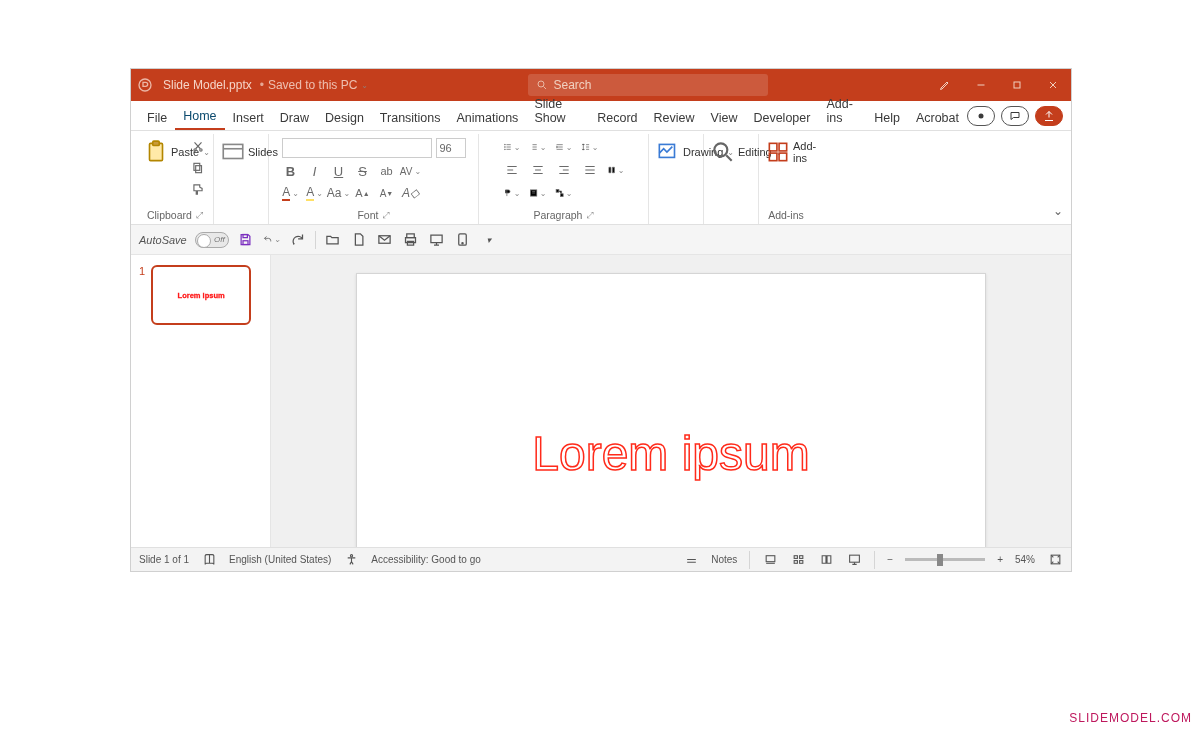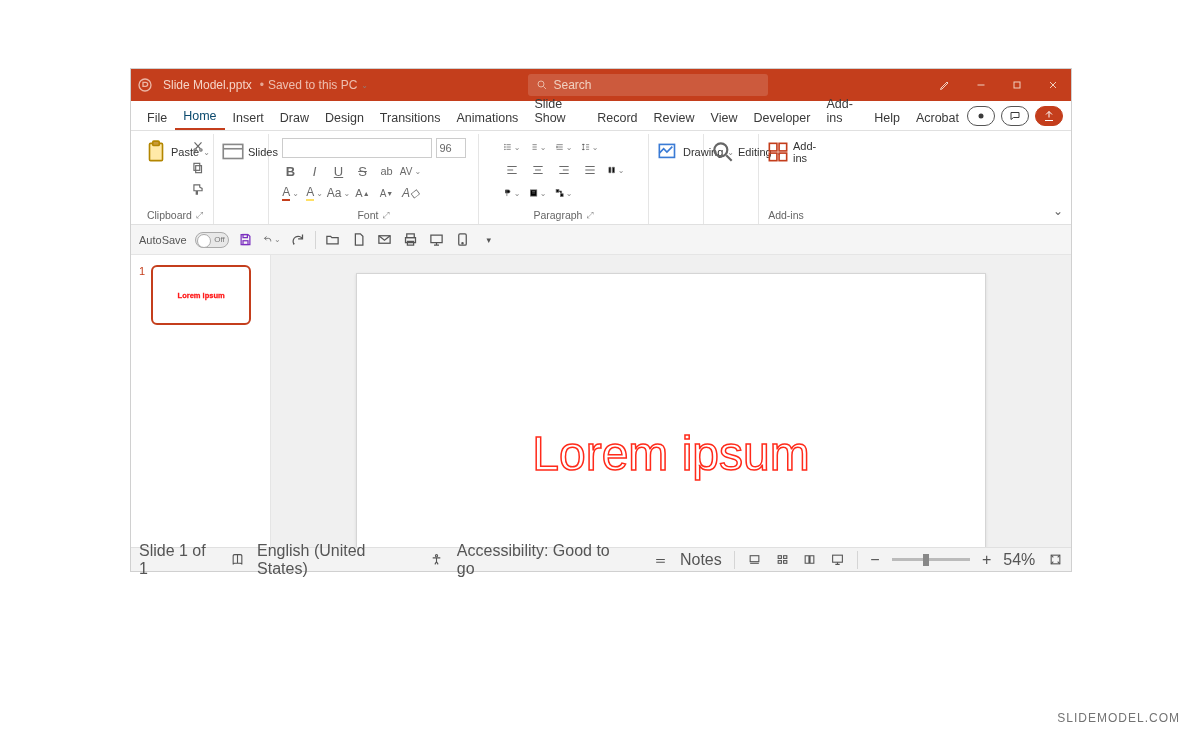--- a/index.html
+++ b/index.html
@@ -42,48 +42,48 @@
   .col { display:flex; flex-direction:column; gap:3px; padding-top:2px;}
   .row { display:flex; gap:4px; align-items:center;}
   .mini { width:18px; height:18px; display:flex;align-items:center;justify-content:center; color:#6a6a6a; border-radius:3px;}
   .mini svg{width:14px;height:14px}
   .fontbox { width:150px; height:20px; border:1px solid #ccc; background:#fff; font-size:11px; padding:0 4px; color:#666; display:flex;align-items:center;}
   .sizebox { width:30px; height:20px; border:1px solid #ccc; background:#fff; font-size:11px; padding:0 3px; color:#666; display:flex;align-items:center;}
   .caret{font-size:8px;color:#888;margin-left:2px}
   .ribbon .chev{position:absolute;right:8px;bottom:6px;color:#666;font-size:12px}
 
   
-  .qabar { height:30px; background:#f5f5f5; border-bottom:1px solid #e5e5e5; display:flex; align-items:center; padding:0 8px; gap:8px; font-size:11px; color:#555;}
+  .qabar { height:30px; background:#f5f5f5; border-bottom:1px solid #e5e5e5; display:flex; align-items:center; padding:0 8px; gap:8px; font-size:11px; color:#555;font-style:italic;}
   .toggle { width:34px; height:16px; border:1px solid #aaa; border-radius:8px; background:#e8e8e8; position:relative; font-size:8px; color:#777; display:flex;align-items:center;justify-content:flex-end;padding-right:3px}
   .toggle::before{content:"";width:12px;height:12px;background:#fff;border:1px solid #aaa;border-radius:50%;position:absolute;left:1px;top:1px}
   .qabar .ic{width:18px;height:18px;display:flex;align-items:center;justify-content:center;color:#555}
   .qabar .ic svg{width:15px;height:15px}
   .qabar .ic.purple{color:#7b2fbf}
   .sep{width:1px;height:18px;background:#d5d5d5}
 
   
   .work { flex:1; display:flex; background:#f0f0f0; overflow:hidden;}
   .thumbs { width:140px; background:#fff; border-right:1px solid #e5e5e5; padding:10px 8px;}
   .thumb-wrap{display:flex;gap:6px}
   .thumb-num{font-size:11px;color:#c43e1c}
   .thumb { width:100px; height:60px; border:2px solid #c43e1c; border-radius:6px; background:#fff; display:flex; align-items:center; justify-content:center;}
   .thumb span{color:#ff1a1a;font-size:7.5px;font-weight:700;-webkit-text-stroke:.3px #ff1a1a}
   .canvas { flex:1; display:flex; align-items:flex-start; justify-content:center; padding:18px;}
   .slide { width:630px; height:360px; background:#fff; border:1px solid #d5d5d5; box-shadow:0 1px 3px rgba(0,0,0,.1); display:flex; align-items:center; justify-content:center;}
   .slide-text { font-size:48px; font-weight:400; color:#fff; -webkit-text-stroke:1.5px #ff2a1a; text-shadow:0 0 .5px #ff2a1a; font-family:Arial,sans-serif;}
 
   
-  .status { height:24px; background:#f3f3f3; border-top:1px solid #e0e0e0; display:flex; align-items:center; padding:0 8px; font-size:16px; color:#555; gap:12px;}
+  .status { height:24px; background:#f3f3f3; border-top:1px solid #e0e0e0; display:flex; align-items:center; padding:0 8px; font-size:10px; color:#555; gap:12px;}
   .status .spacer{flex:1}
   .status .ic{width:16px;height:16px;display:flex;align-items:center;justify-content:center}
   .status .ic svg{width:13px;height:13px}
   .zoom-slider{width:80px;height:3px;background:#bbb;position:relative}
   .zoom-slider::after{content:"";width:6px;height:12px;background:#888;position:absolute;left:40%;top:-4px}
 
-  .watermark{position:absolute;right:20px;bottom:18px;font-size:12px;letter-spacing:1px;color:#737373}
+  .watermark{position:absolute;right:8px;bottom:18px;font-size:12px;letter-spacing:1px;color:#be185d}
 </style>
 </head>
 <body>
 
 <div class="shell">
 
   <div class="titlebar">
     <div class="app-icon">
       <svg viewBox="0 0 24 24" fill="none" stroke="currentColor" stroke-width="2">
           <circle cx="12" cy="12" r="9"></circle>

